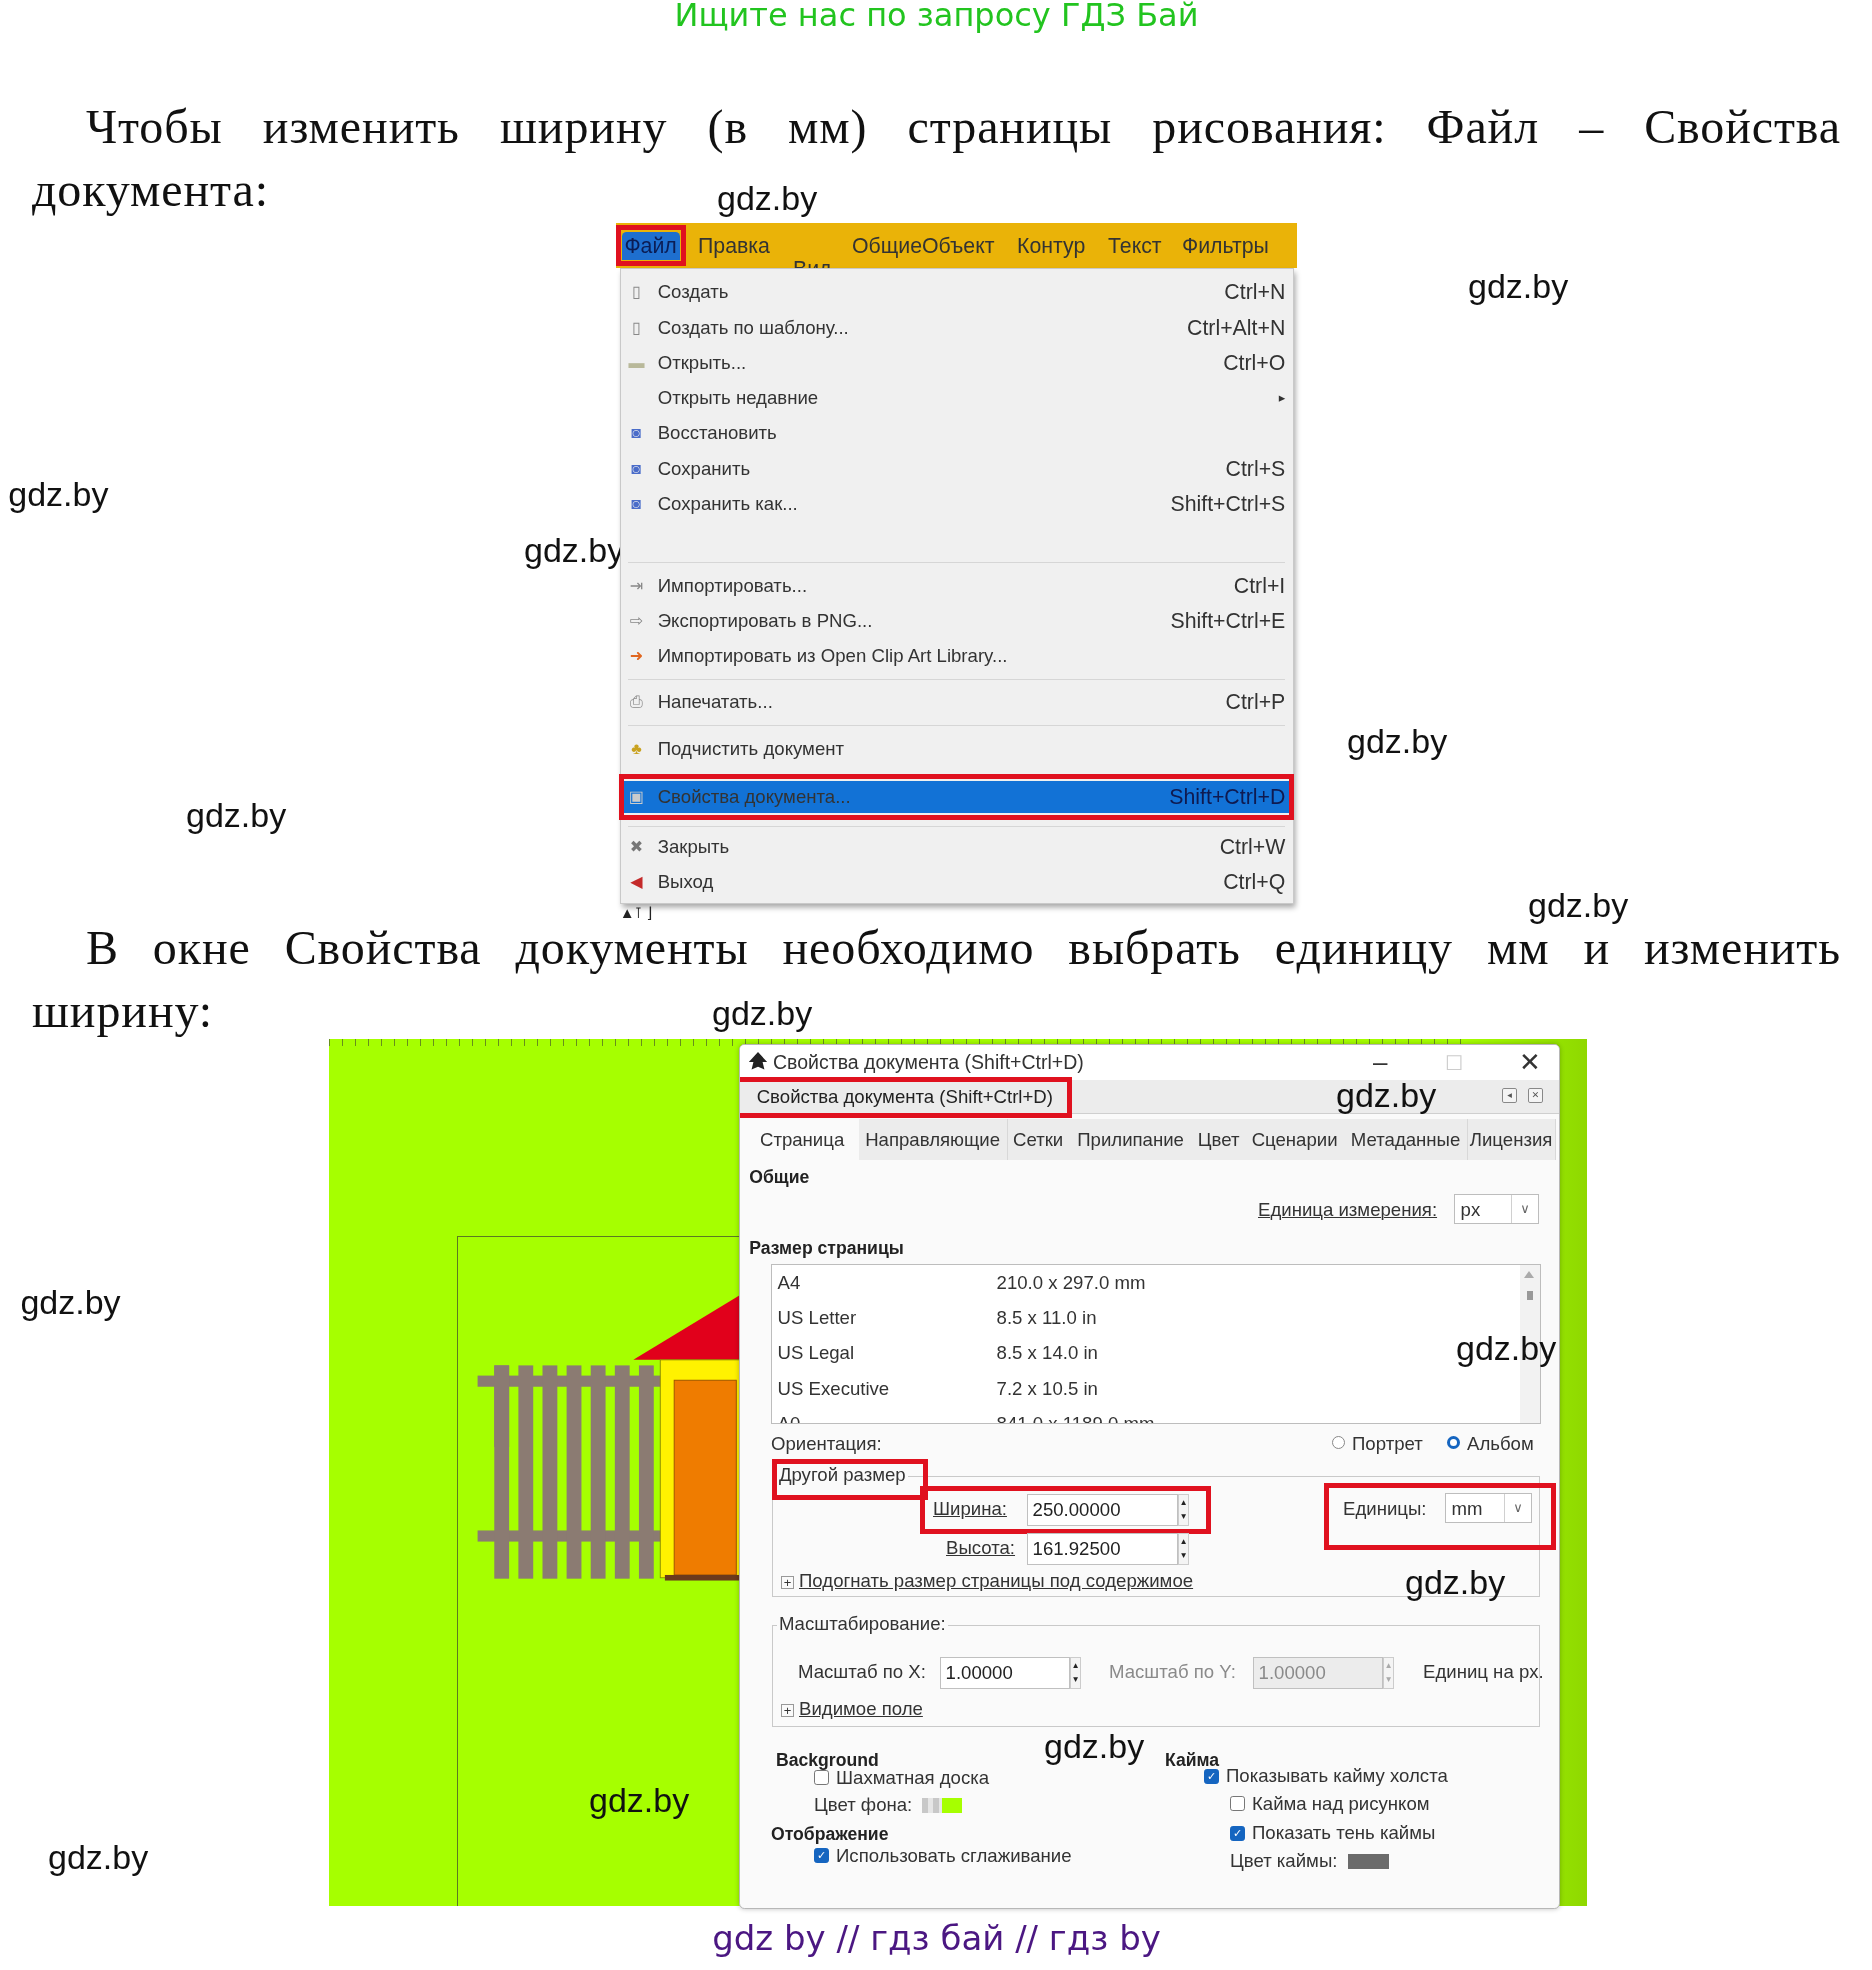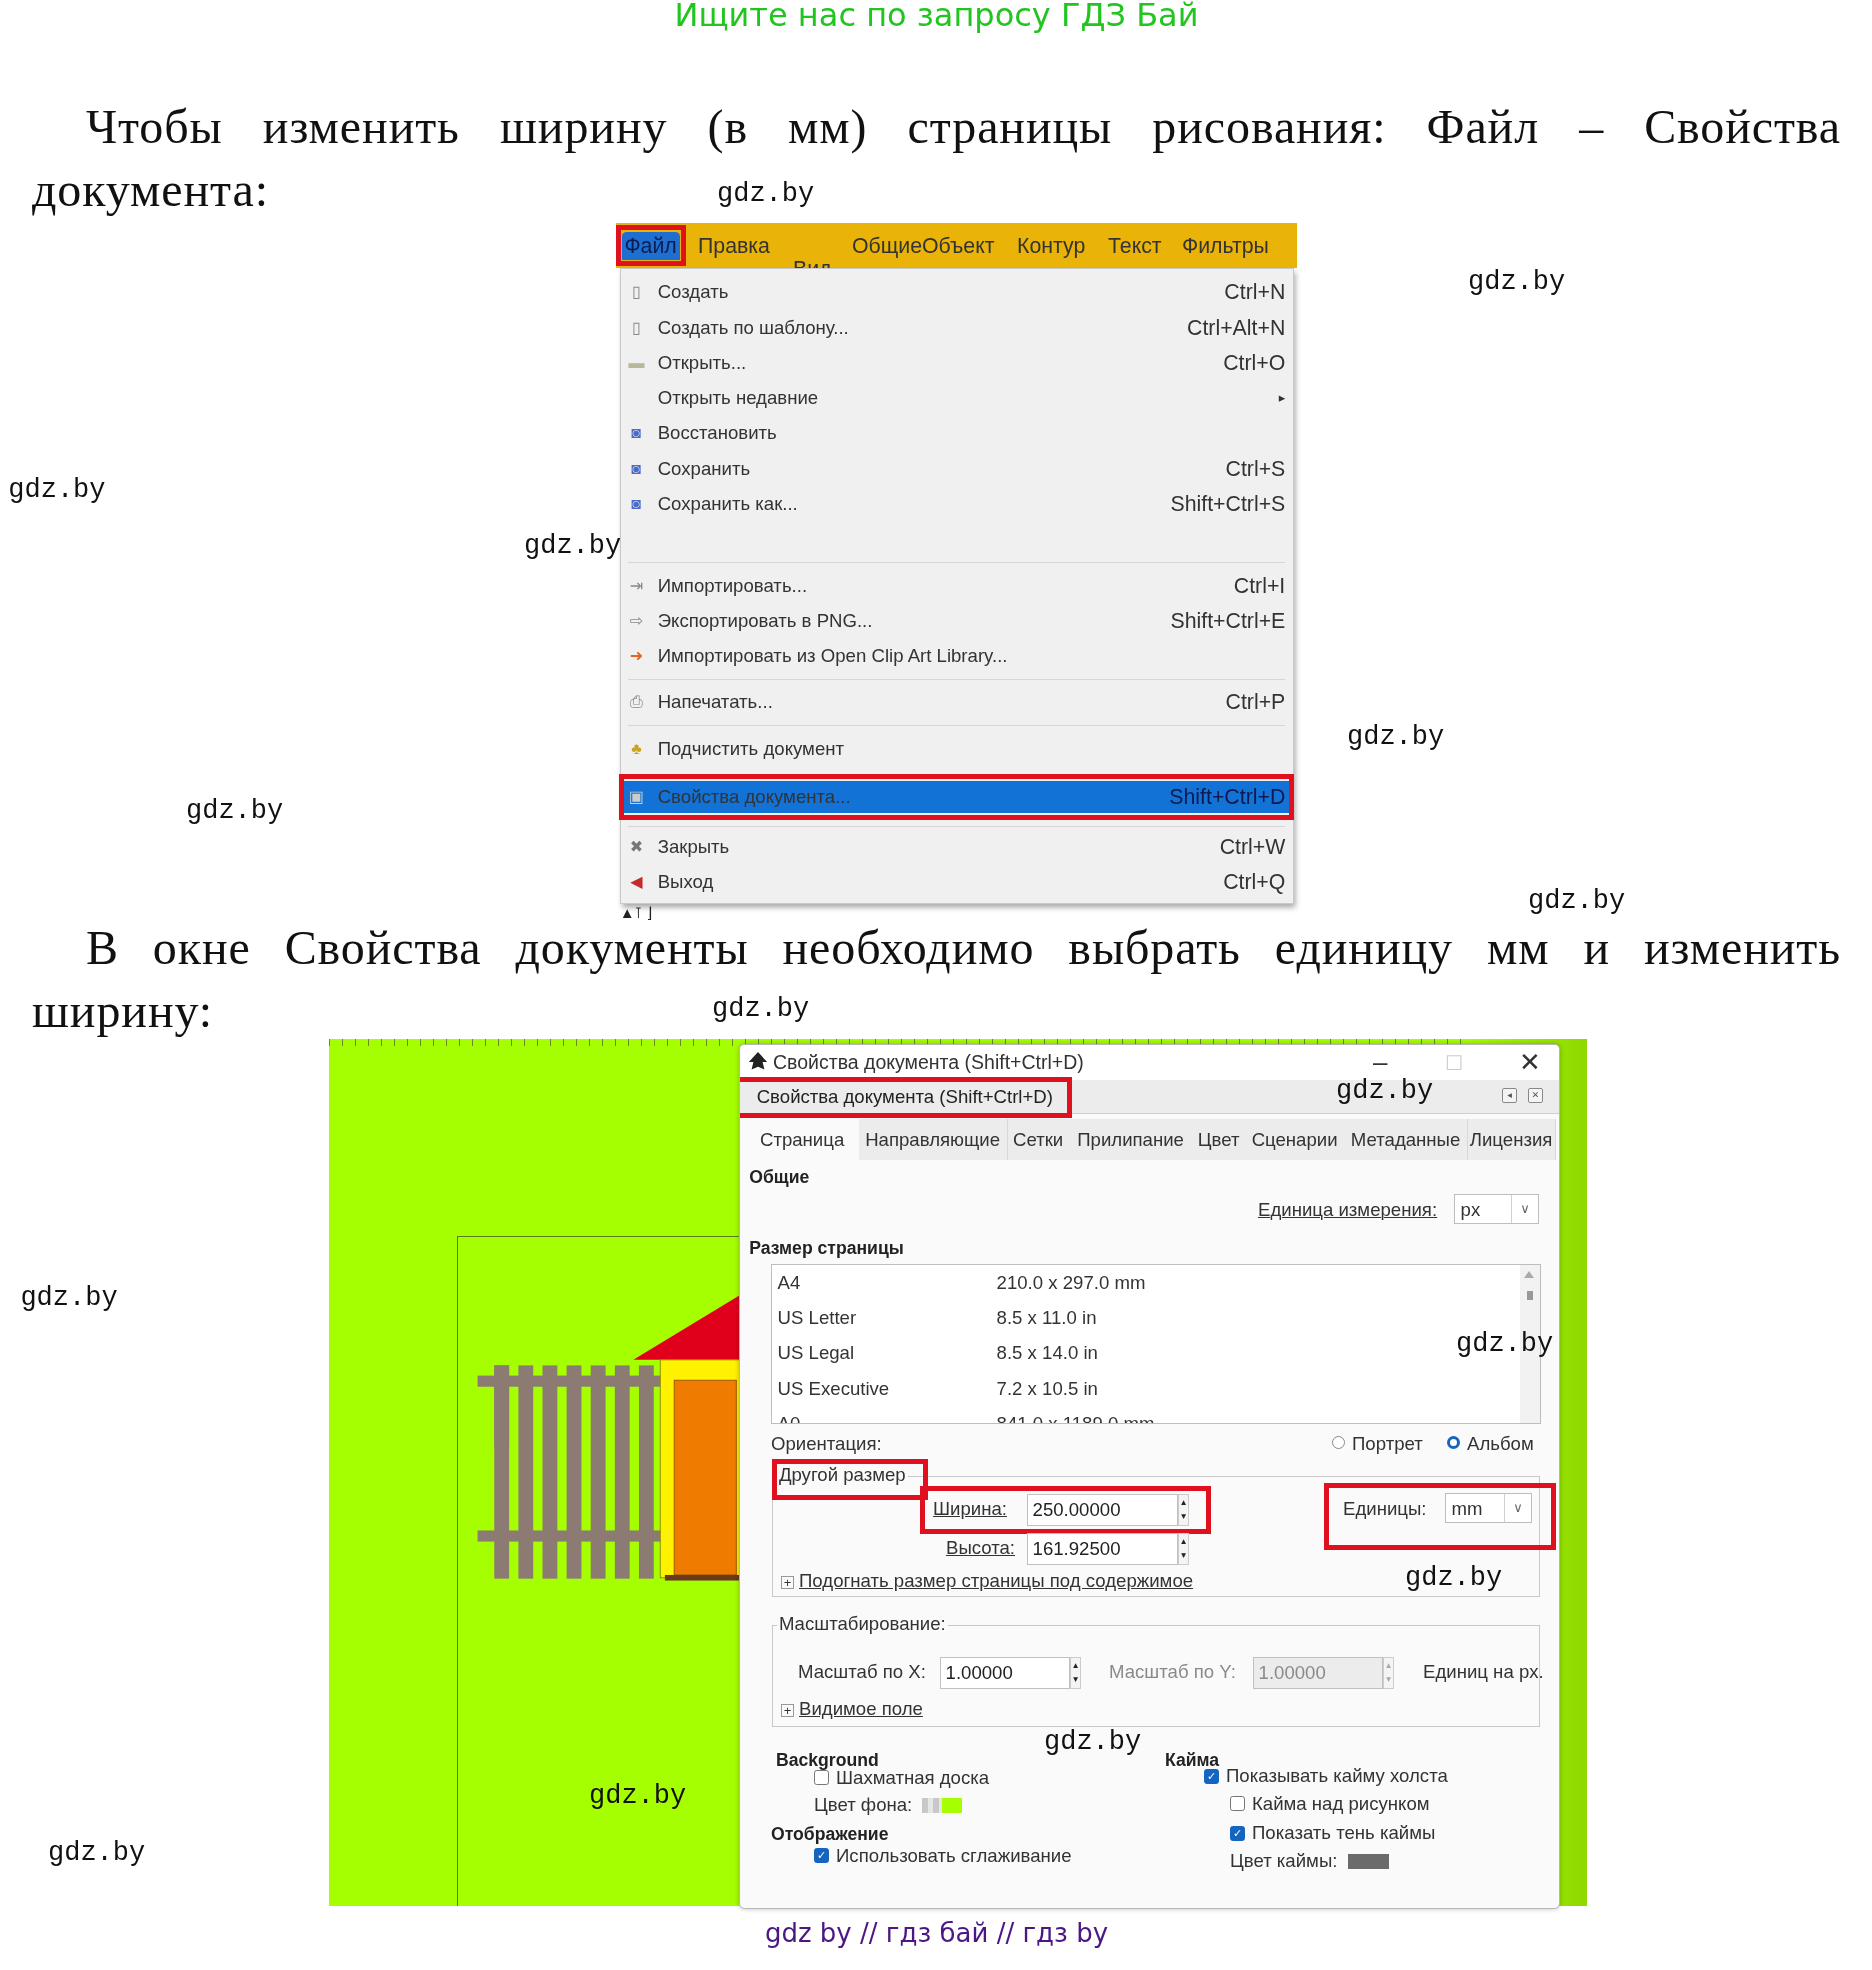--- a/index.html
+++ b/index.html
@@ -1,20 +1,20 @@
 <!DOCTYPE html>
 <html style="font-size:15px"><head>
 <meta charset="utf-8">
 <style>
   html, body { margin:0; padding:0; background:#ffffff; }
   body { width:1873px; height:1970px; position:relative; overflow:hidden; font-family:"Liberation Sans", sans-serif; color:#000; }
   .abs { position:absolute; }
   .top-banner { left:0; top:-3.7px; width:1873px; text-align:center; color:#22c41f; font-size:32px; font-family:"DejaVu Sans", sans-serif; }
   .para { left:32px; width:1809px; font-family:"Liberation Serif", serif; font-size:48px; line-height:63px; text-align:justify; text-align-last:left; text-indent:54px; color:#111; letter-spacing:0.9px; }
-  .wm { font-family:Liberation Mono, monospace; font-size:27px; color:#111; }
+  .wm { font-family:Liberation Sans, sans-serif; font-size:34px; color:#111; }
   
   .menu-shot { left:616px; top:223px; width:681px; height:694px; }
   .menubar { position:absolute; left:0; top:0; width:681px; height:45px; background:#eab308; }
   .menubar .mi { position:absolute; top:11px; font-size:21.3px; color:#333; font-family:"Liberation Sans", sans-serif; }
   .file-item { position:absolute; left:5.6px; top:9.3px; width:58px; height:28px; background:#1e6fcf; border-radius:4.6px 4.6px 0 0; color:#0b1d55; font-size:21.3px; text-align:center; line-height:28px; }
   .redbox { position:absolute; border:5.6px solid #e0111f; box-sizing:border-box; }
   .dropdown { position:absolute; left:3.7px; top:45px; width:672px; height:634px; background:#f0f0f0; border:0.9px solid #c9c9c9; box-shadow:1.9px 3.7px 5.6px rgba(0,0,0,0.35); }
   .mrow { position:absolute; left:0; width:672px; height:32px; font-size:21.3px; color:#333; line-height:32px; }
   .mrow .ico { position:absolute; left:7.4px; top:6.5px; width:16.7px; height:18.6px; font-size:16px; line-height:18.6px; text-align:center; color:#888; }
   .mrow .lbl { position:absolute; left:37px; top:0; }
@@ -53,21 +53,21 @@
   .radio { position:absolute; width:13px; height:13px; border-radius:50%; border:0.9px solid #888; background:#fff; box-sizing:border-box; }
   .radio.on { border:3.7px solid #1565c0; }
   .frame { position:absolute; border:0.9px solid #c9c9c9; box-sizing:border-box; }
   .spin { position:absolute; height:32px; background:#fff; border:0.9px solid #c0c0c0; font-size:18.6px; line-height:30px; color:#222; box-sizing:border-box; }
   .spin .v { position:absolute; left:4.6px; top:0; }
   .spin.dis { background:#ececec; color:#8a8a8a; }
   .spinbtn { position:absolute; width:11px; height:32px; background:#f4f4f4; border:0.9px solid #ccc; box-sizing:border-box; font-size:8.3px; line-height:14px; text-align:center; color:#222; }
   .cb { position:absolute; width:15px; height:15px; border:0.9px solid #777; border-radius:2.8px; background:#fff; box-sizing:border-box; }
   .cb.on { background:#1565c0; border-color:#1565c0; color:#fff; font-size:11px; line-height:13px; text-align:center; }
   .swatch { position:absolute; height:15px; }
-  .footer { left:0; top:1918px; width:1873px; text-align:center; font-family:"DejaVu Sans", sans-serif; font-size:26px; color:#4b1782; }
+  .footer { left:0; top:1918px; width:1873px; text-align:center; font-family:"DejaVu Sans", sans-serif; font-size:34px; color:#4b1782; }
 </style>
 </head>
 <body>
 
 <div class="abs top-banner">Ищите нас по запросу ГДЗ Бай</div>
 
 <div class="abs para" style="top:95px;">Чтобы изменить ширину (в мм) страницы рисования: Файл – Свойства документа:</div>
 
 <div class="abs wm" style="left:717px;top:179px;">gdz.by</div>
 <div class="abs wm" style="left:1468px;top:267px;">gdz.by</div>

